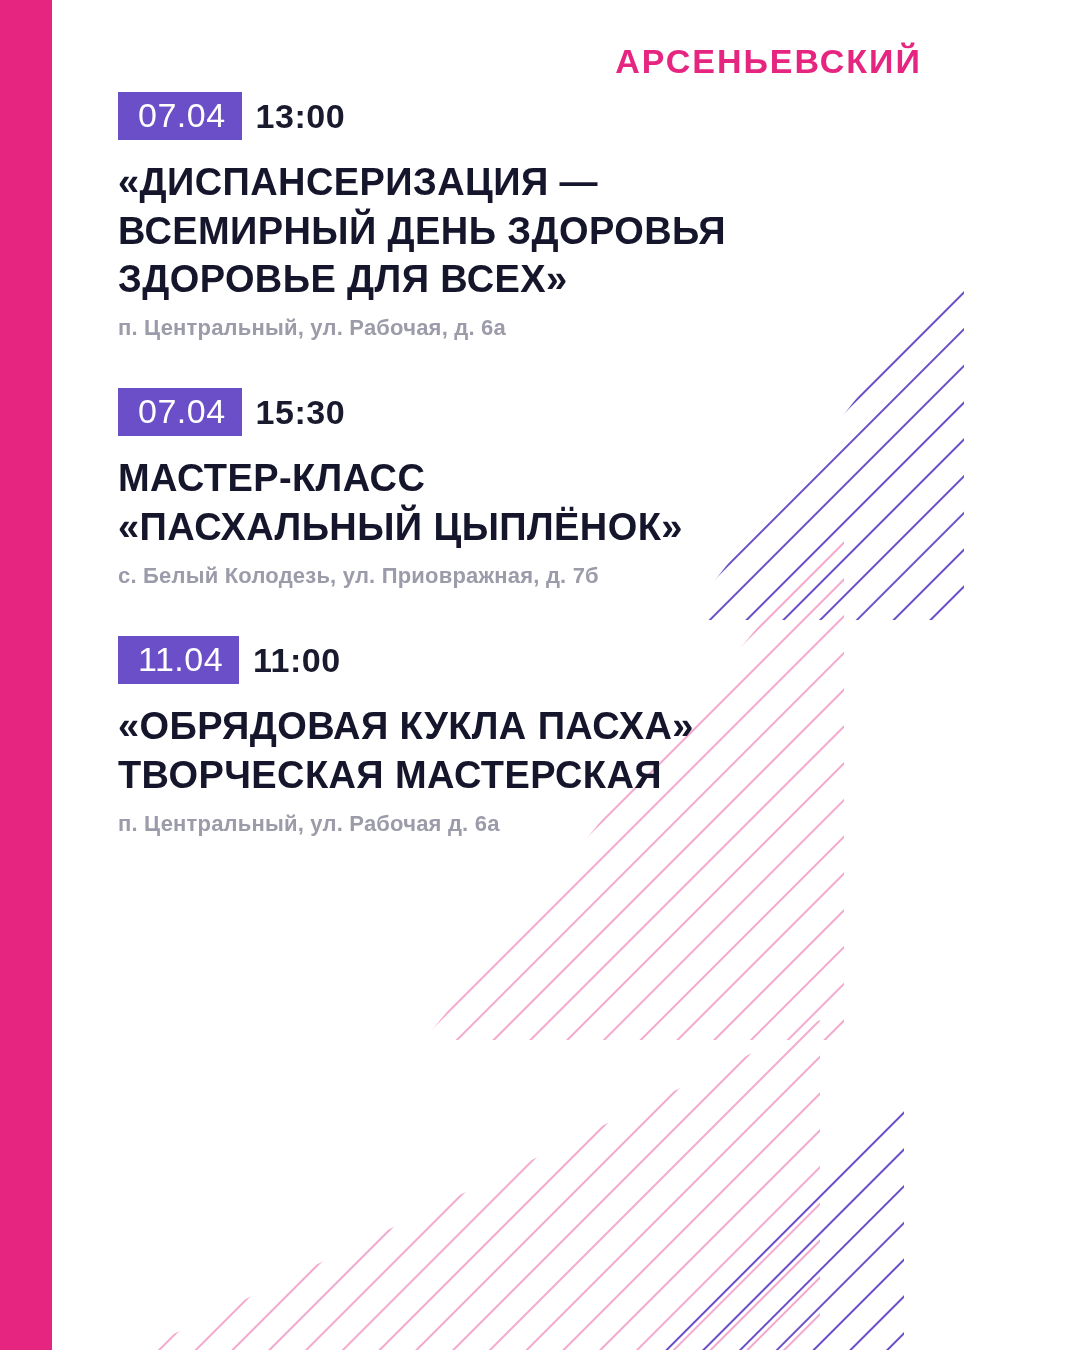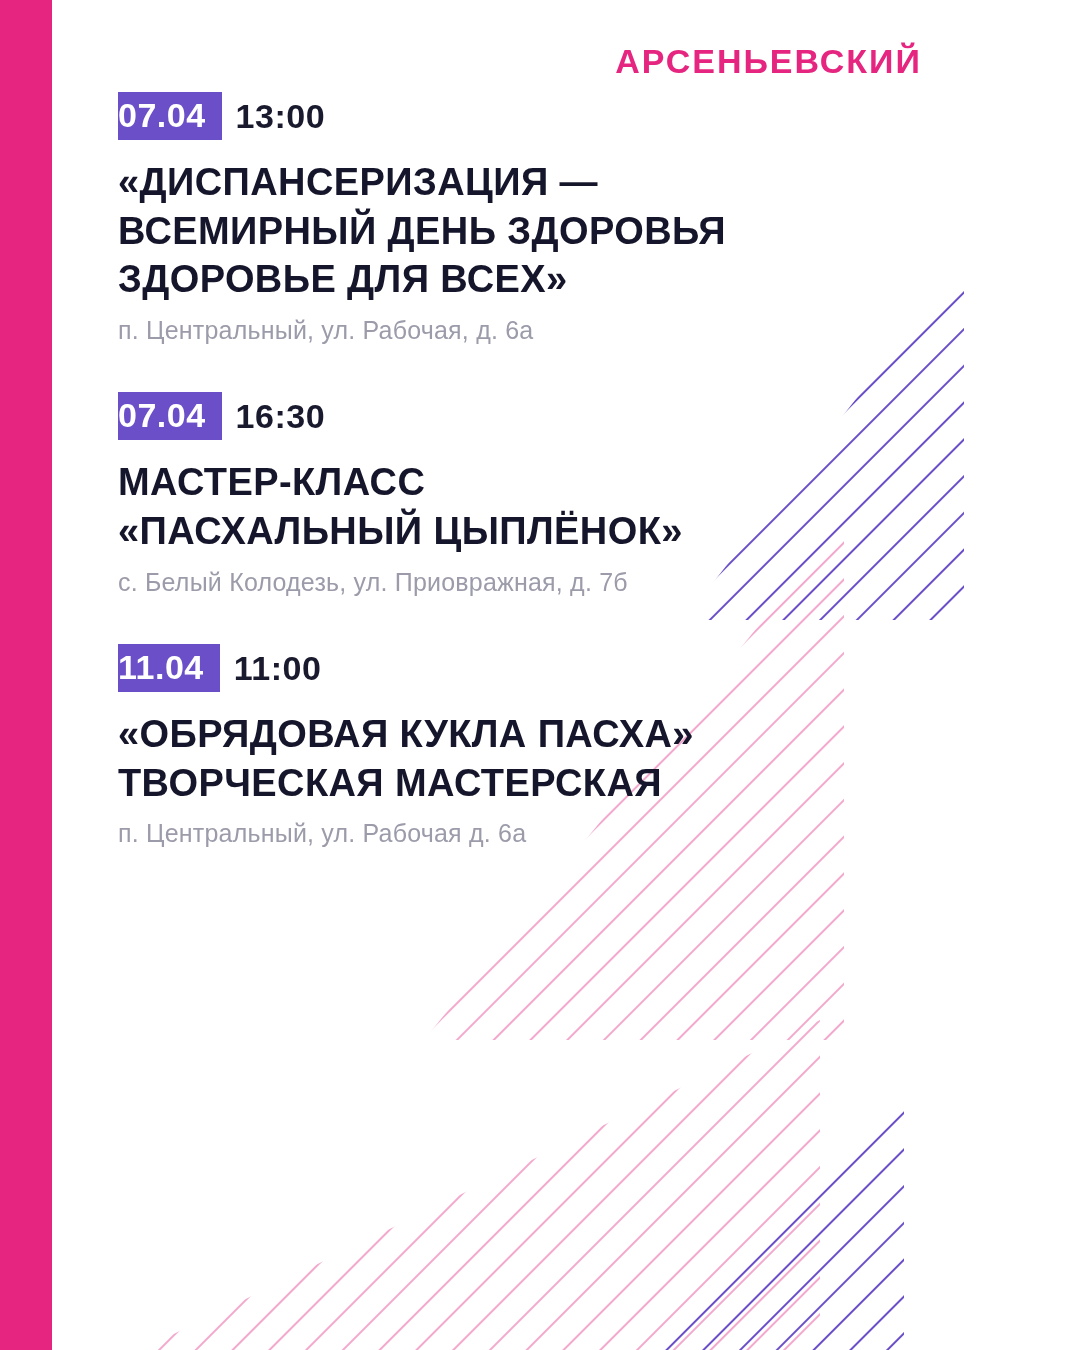--- a/index.html
+++ b/index.html
@@ -78,22 +78,22 @@
   .event-head {
     display: flex;
     align-items: center;
     gap: 14px;
     margin-bottom: 18px;
   }
   .date-badge {
     background: #6b4fc8;
     color: #ffffff;
     font-size: 34px;
-    font-weight: 700;
-    padding: 6px 16px 8px 0;
+    font-weight: 400;
+    padding: 6px 16px 8px 20px;
     line-height: 1;
     letter-spacing: 0.5px;
   }
   .event-time {
     color: #1a1a2e;
     font-size: 34px;
     font-weight: 600;
     letter-spacing: 0.5px;
     text-align: center;
   }
@@ -104,22 +104,22 @@
     line-height: 1.28;
     letter-spacing: 0.4px;
     margin: 0 0 10px 0;
     text-transform: uppercase;
   }
   .event-title .line {
     display: block;
   }
   .event-place {
     color: #9b9baa;
-    font-size: 25px;
-    font-weight: 400;
+    font-size: 22px;
+    font-weight: 700;
     line-height: 1.3;
     letter-spacing: 0.2px;
   }
 </style>
 </head>
 <body>
 
 <div class="poster">
 
   <div class="left-bar"></div>
@@ -173,21 +173,21 @@
         <span class="line">«ДИСПАНСЕРИЗАЦИЯ —</span>
         <span class="line">ВСЕМИРНЫЙ ДЕНЬ ЗДОРОВЬЯ</span>
         <span class="line">ЗДОРОВЬЕ ДЛЯ ВСЕХ»</span>
       </div>
       <div class="event-place">п. Центральный, ул. Рабочая, д. 6а</div>
     </div>
 
     <div class="event">
       <div class="event-head">
         <span class="date-badge">07.04</span>
-        <span class="event-time">16:30</span>
+        <span class="event-time">15:30</span>
       </div>
       <div class="event-title">
         <span class="line">МАСТЕР-КЛАСС</span>
         <span class="line">«ПАСХАЛЬНЫЙ ЦЫПЛЁНОК»</span>
       </div>
       <div class="event-place">с. Белый Колодезь, ул. Приовражная, д. 7б</div>
     </div>
 
     <div class="event">
       <div class="event-head">

